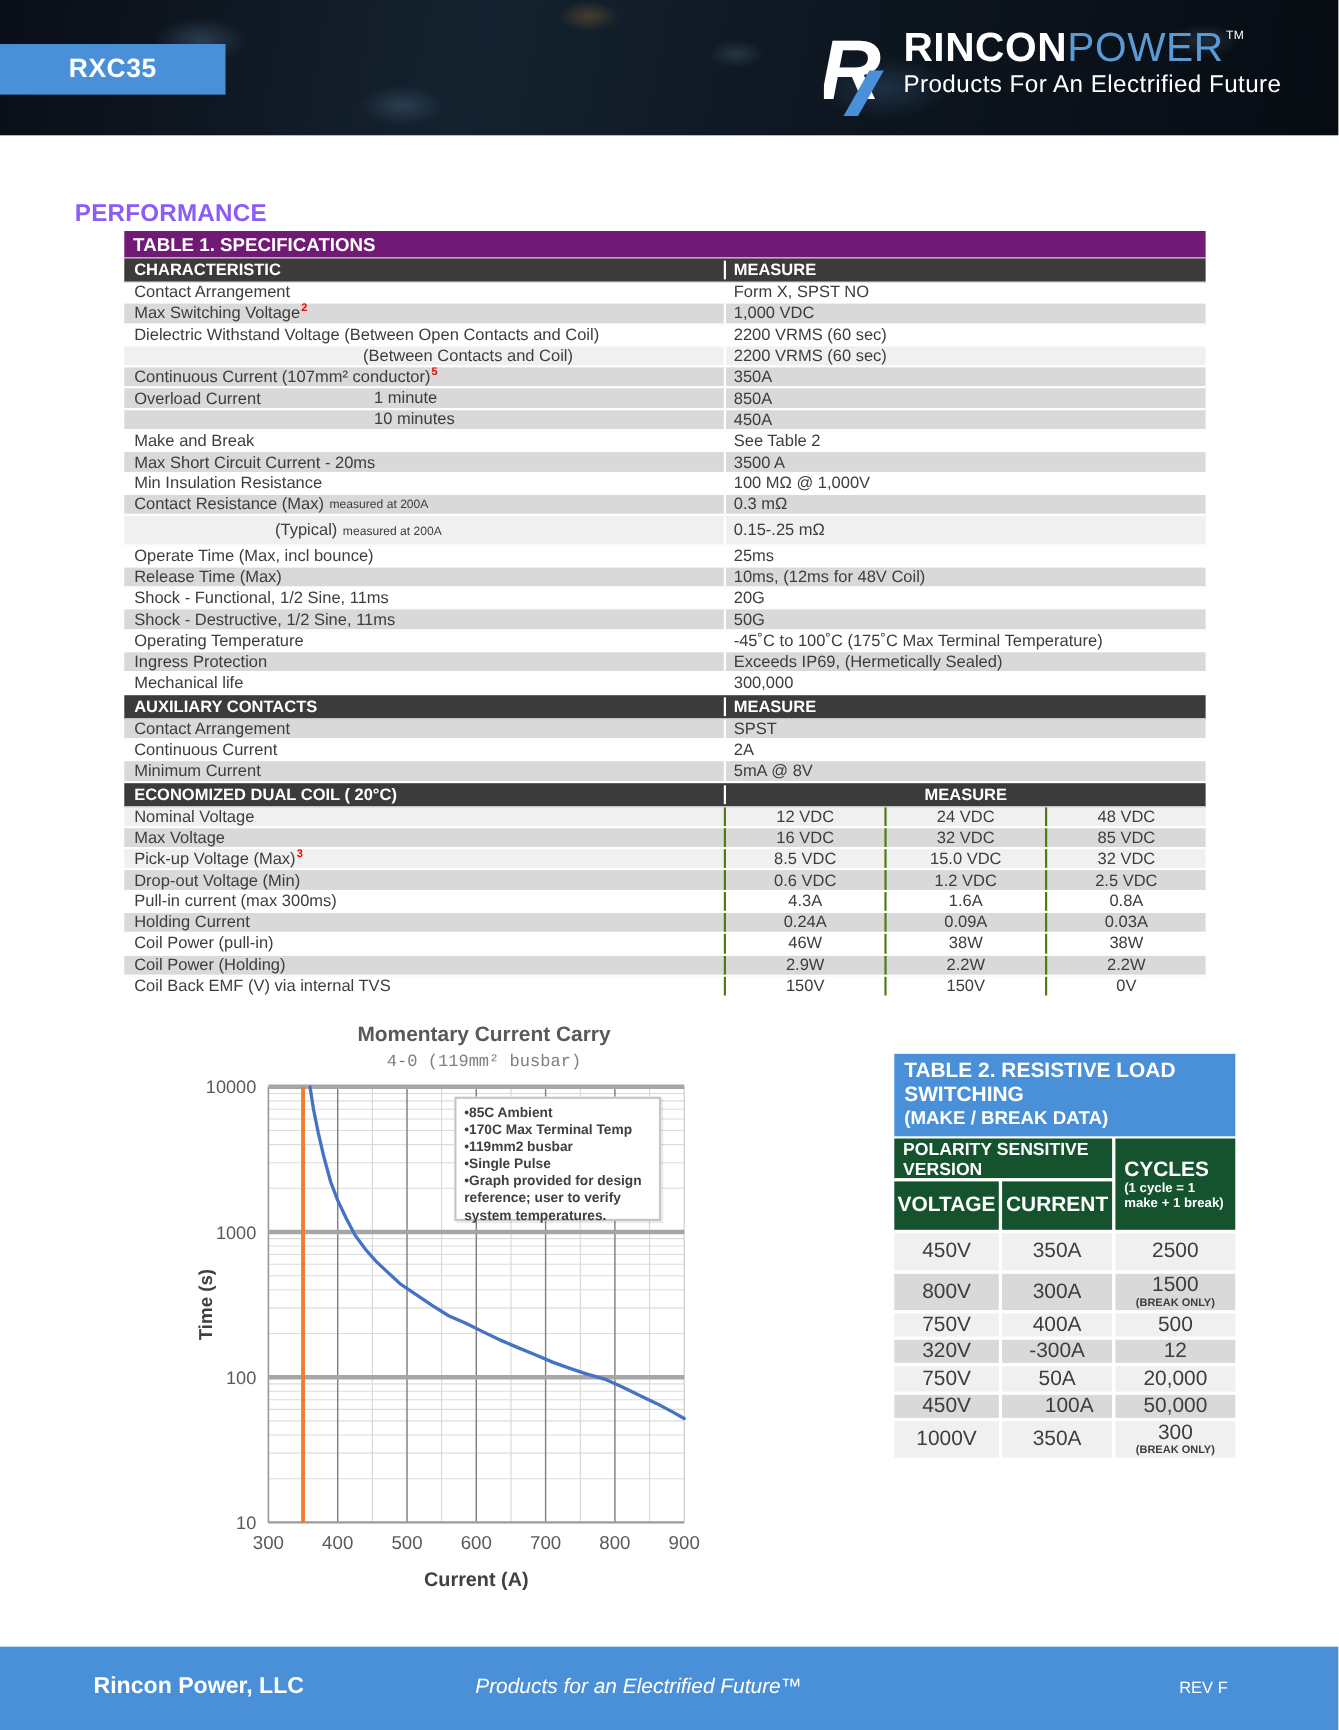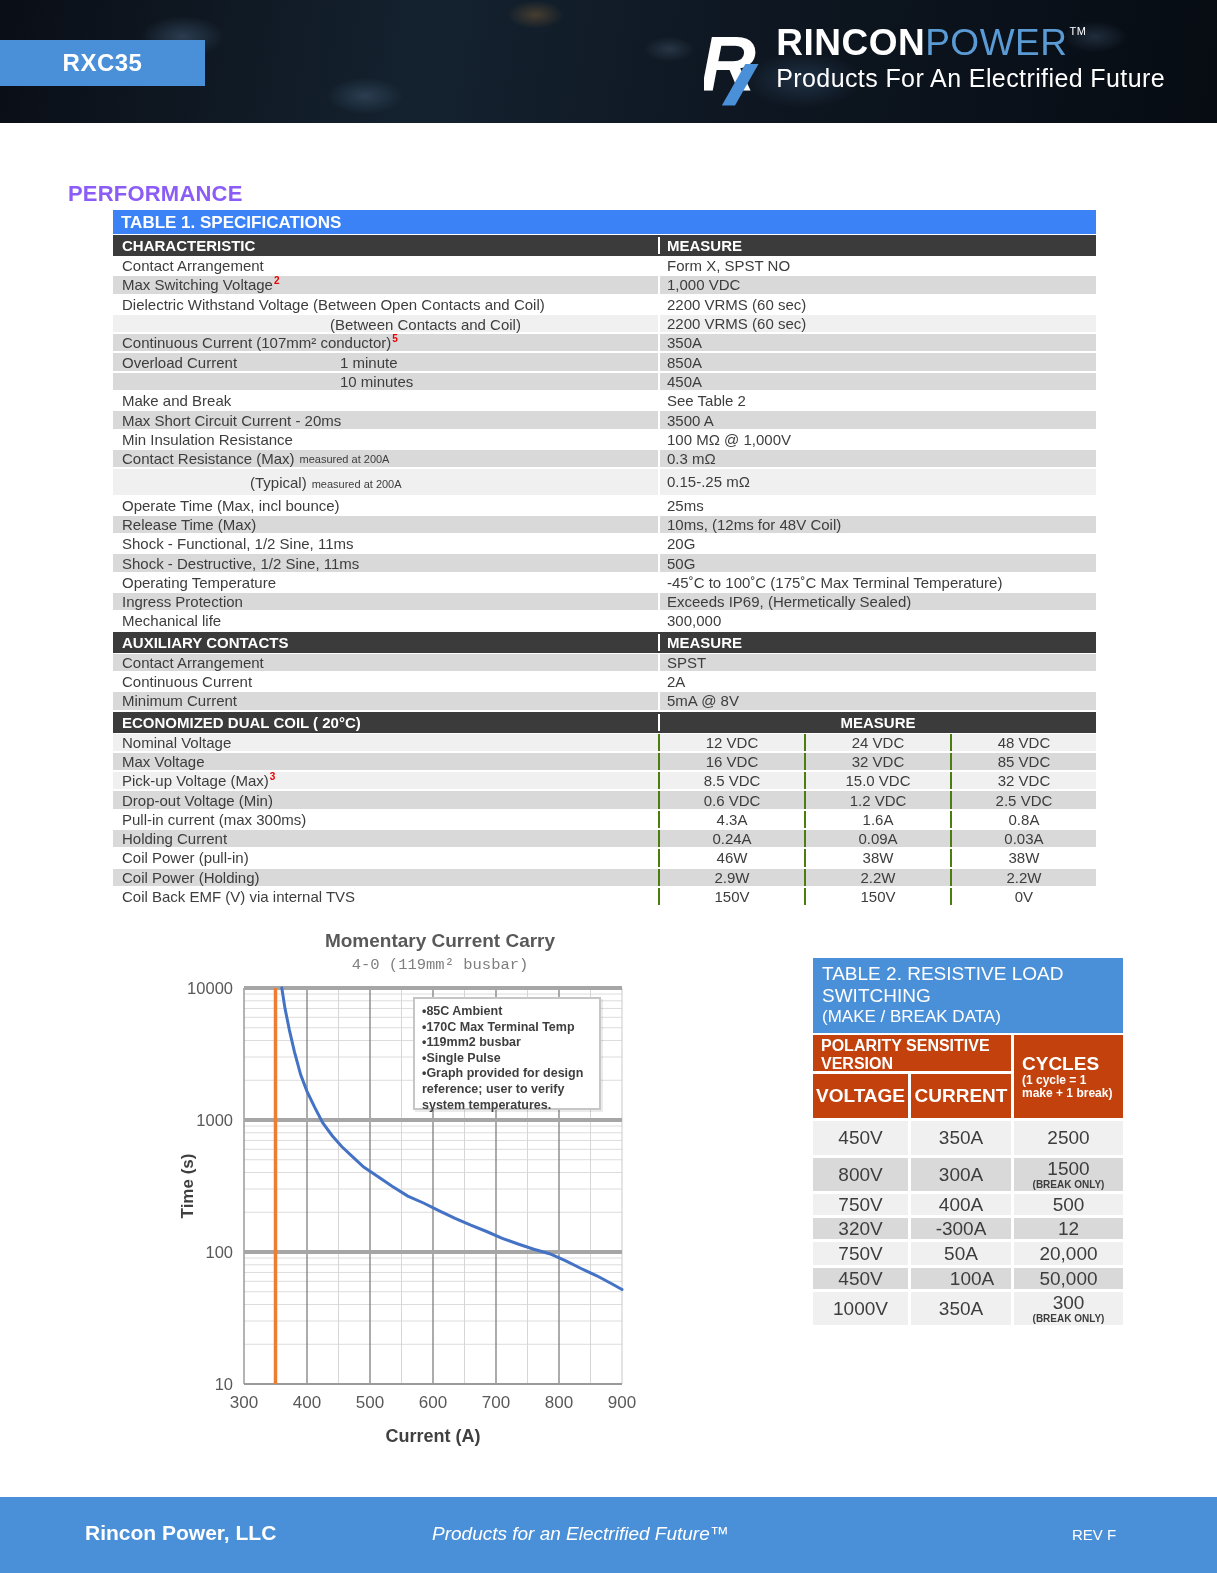--- a/index.html
+++ b/index.html
@@ -19,28 +19,28 @@
   .badge{position:absolute;left:0;top:40px;width:205px;height:46px;background:#4a90d9;
     display:flex;align-items:center;justify-content:center;}
   .badge span{color:#fff;font-weight:bold;font-size:24px;letter-spacing:.5px;}
   .logo{position:absolute;right:52px;top:24px;display:flex;align-items:flex-start;}
   .logo-mark{margin-right:10px;margin-top:2px;}
   .logo-text{line-height:1;}
   .brand{font-size:37px;letter-spacing:.5px;white-space:nowrap;}
   .brand .b1{color:#ffffff;font-weight:bold;}
   .brand .b2{color:#5b9bd5;font-weight:normal;}
   .brand .tm{color:#ffffff;font-size:11px;font-weight:normal;position:relative;top:-20px;margin-left:2px;}
-  .tagline{color:#ffffff;font-size:25px;margin-top:5px;letter-spacing:.4px;font-weight:normal;}
+  .tagline{color:#ffffff;font-size:22px;margin-top:5px;letter-spacing:.4px;font-weight:normal;}
 
   
   .perf{position:absolute;left:68px;top:181px;color:#8b5cf6;font-weight:bold;font-size:22px;letter-spacing:.2px;}
 
   
   #table1{position:absolute;left:113px;top:210px;width:983px;font-size:15px;}
-  .t1title{height:25px;background:#3b82f6;color:#fff;font-weight:bold;font-size:17px;
+  .t1title{height:25px;background:#701a75;color:#fff;font-weight:bold;font-size:17px;
     line-height:25px;padding-left:8px;box-sizing:border-box;border-bottom:1px solid #fff;}
   .t1hdr{display:flex;height:21px;background:#3b3b3b;color:#fff;font-weight:bold;
     align-items:center;border-bottom:1px solid #fff;}
   .t1row{display:flex;height:19.3px;border-bottom:2px solid #fff;box-sizing:border-box;align-items:stretch;}
   .t1row.tall{height:27.3px;}
   .bg-white{background:#ffffff;}
   .bg-light{background:#f0f0f0;}
   .bg-gray{background:#d9d9d9;}
   .c1{width:545px;position:relative;padding-left:9px;display:flex;align-items:center;box-sizing:border-box;}
   .c2{flex:1;padding-left:7px;border-left:2px solid #fff;display:flex;align-items:center;box-sizing:border-box;}
@@ -55,25 +55,25 @@
   .chart-title-wrap{position:absolute;left:200px;top:930px;width:480px;text-align:center;}
   .chart-title{font-size:19px;font-weight:bold;color:#595959;}
   .chart-subtitle{font-size:15.5px;color:#7f7f7f;margin-top:4px;font-family:Liberation Mono, monospace;}
   #chart-svg{position:absolute;left:175px;top:928px;}
   #anno{position:absolute;left:413px;top:997px;width:188px;height:113px;box-sizing:border-box;
     background:#ffffff;border:2px solid #c6c6c6;box-shadow:2px 2px 0 rgba(0,0,0,.08);
     padding:5px 7px;font-size:12.5px;font-weight:bold;color:#3f3f3f;line-height:15.6px;}
 
   
   #table2{position:absolute;left:813px;top:958px;width:310px;}
-  .t2blue{background:#4a90d9;color:#fff;font-weight:normal;padding:5px 9px 6px;box-sizing:border-box;}
+  .t2blue{background:#4a90d9;color:#fff;font-weight:bold;padding:5px 9px 6px;box-sizing:border-box;}
   .t2title{font-size:19px;line-height:22px;}
   .t2sub{font-size:17px;line-height:20px;}
   .t2hdr{display:grid;grid-template-columns:95px 100px 109px;gap:3px;background:#fff;margin-top:2px;}
-  .t2hc{background:#c2410c;color:#fff;font-weight:bold;box-sizing:border-box;}
+  .t2hc{background:#14532d;color:#fff;font-weight:bold;box-sizing:border-box;}
   .t2-polarity{grid-column:1/3;font-size:16px;line-height:18px;padding:2px 0 0 8px;height:36px;}
   .t2-cycles{grid-column:3;grid-row:1/3;height:83px;display:flex;flex-direction:column;justify-content:center;padding-left:8px;}
   .t2-cycles .cyc{font-size:19px;line-height:21px;}
   .t2-cycles .cycnote{font-size:12px;line-height:13px;}
   .t2-colhdr{height:44px;display:flex;align-items:center;justify-content:center;font-size:19px;}
   .t2body{display:grid;grid-template-columns:95px 100px 109px;gap:3px;background:#fff;margin-top:3px;}
   .t2cell{display:flex;flex-direction:column;align-items:center;justify-content:center;
     font-size:19px;color:#3d3d3d;line-height:20px;box-sizing:border-box;}
   .t2note{font-size:10px;font-weight:bold;line-height:10px;margin-top:1px;}
 

